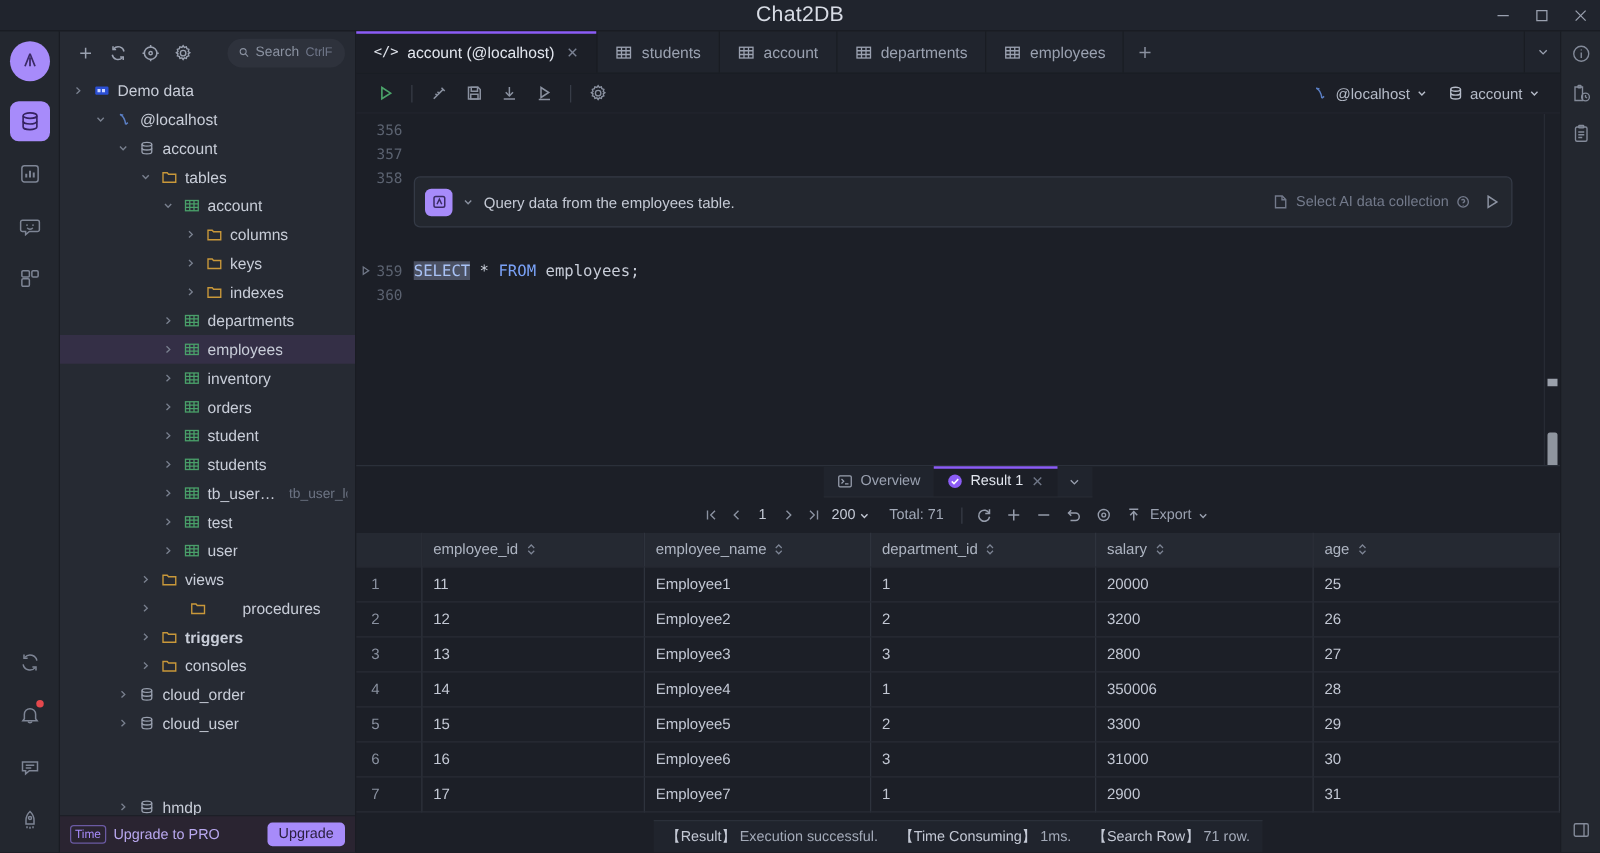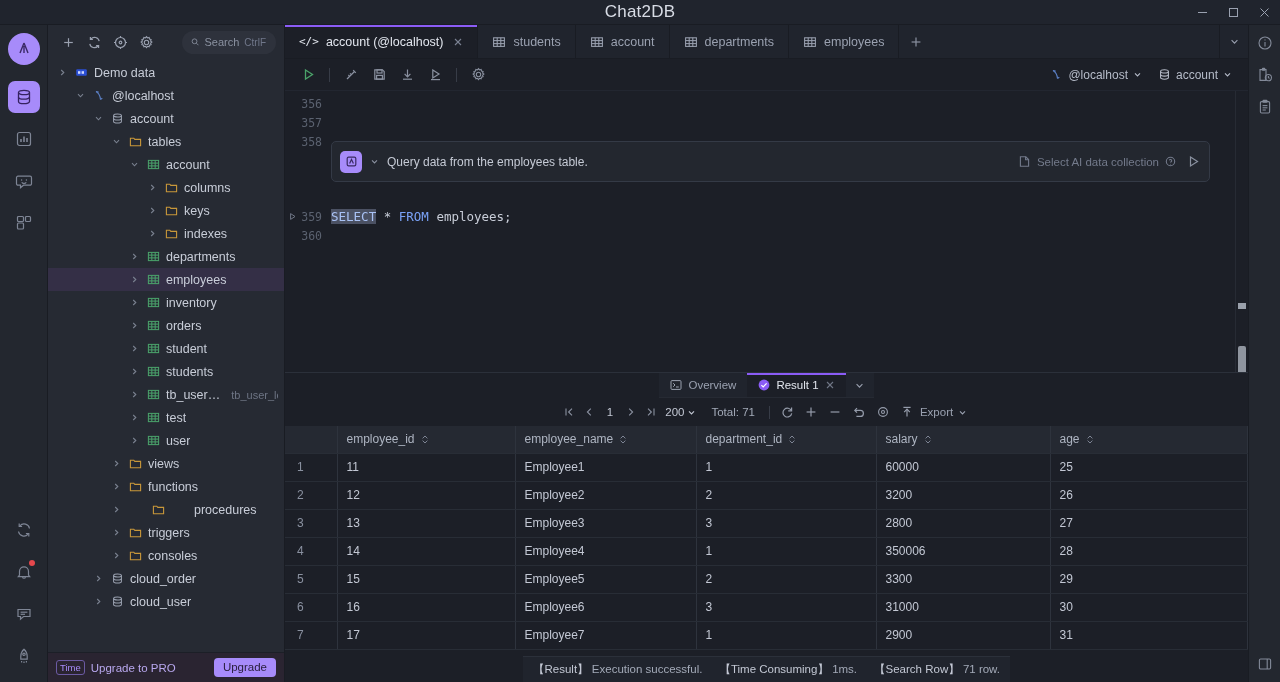--- a/index.html
+++ b/index.html
@@ -650,47 +650,34 @@
                 <path d="M3.2 2 L5.8 4.5 L3.2 7"></path>
               </svg>
             </span>
             <span class="nicon">
               <svg width="13" height="13" viewBox="0 0 13 13" fill="none" stroke="#c9983a" stroke-width="1.1">
                 <path d="M1.4 3.2 h3.4 l1 1.2 h5.8 v6.4 h-10.2 z"></path>
               </svg>
             </span>
             <span class="nlabel">views</span>
           </div>
-          <div class="node" style="padding-left: 62px;">
+          <div class="node" style="padding-left: 62px; gap: 28px;">
             <span class="caret">
               <svg width="9" height="9" viewBox="0 0 9 9" fill="none" stroke="currentColor" stroke-width="1.1">
                 <path d="M3.2 2 L5.8 4.5 L3.2 7"></path>
               </svg>
             </span>
             <span class="nicon">
               <svg width="13" height="13" viewBox="0 0 13 13" fill="none" stroke="#c9983a" stroke-width="1.1">
                 <path d="M1.4 3.2 h3.4 l1 1.2 h5.8 v6.4 h-10.2 z"></path>
               </svg>
             </span>
-            <span class="nlabel">functions</span>
-          </div>
-          <div class="node" style="padding-left: 62px; gap: 28px;">
-            <span class="caret">
-              <svg width="9" height="9" viewBox="0 0 9 9" fill="none" stroke="currentColor" stroke-width="1.1">
-                <path d="M3.2 2 L5.8 4.5 L3.2 7"></path>
-              </svg>
-            </span>
-            <span class="nicon">
-              <svg width="13" height="13" viewBox="0 0 13 13" fill="none" stroke="#c9983a" stroke-width="1.1">
-                <path d="M1.4 3.2 h3.4 l1 1.2 h5.8 v6.4 h-10.2 z"></path>
-              </svg>
-            </span>
             <span class="nlabel">procedures</span>
           </div>
-          <div class="node" style="padding-left: 62px;">
+          <div class="node" style="padding-left: 62px; font-weight: bold;">
             <span class="caret">
               <svg width="9" height="9" viewBox="0 0 9 9" fill="none" stroke="currentColor" stroke-width="1.1">
                 <path d="M3.2 2 L5.8 4.5 L3.2 7"></path>
               </svg>
             </span>
             <span class="nicon">
               <svg width="13" height="13" viewBox="0 0 13 13" fill="none" stroke="#c9983a" stroke-width="1.1">
                 <path d="M1.4 3.2 h3.4 l1 1.2 h5.8 v6.4 h-10.2 z"></path>
               </svg>
             </span>
@@ -1170,21 +1157,21 @@
                     </span>
                   </th>
                 </tr>
             </thead>
             <tbody id="tbody">
                 <tr>
                   <td class="rownum">1</td>
                   <td>11</td>
                   <td>Employee1</td>
                   <td>1</td>
-                  <td>60000</td>
+                  <td>20000</td>
                   <td>25</td>
                 </tr>
                 <tr>
                   <td class="rownum">2</td>
                   <td>12</td>
                   <td>Employee2</td>
                   <td>2</td>
                   <td>3200</td>
                   <td>26</td>
                 </tr>

